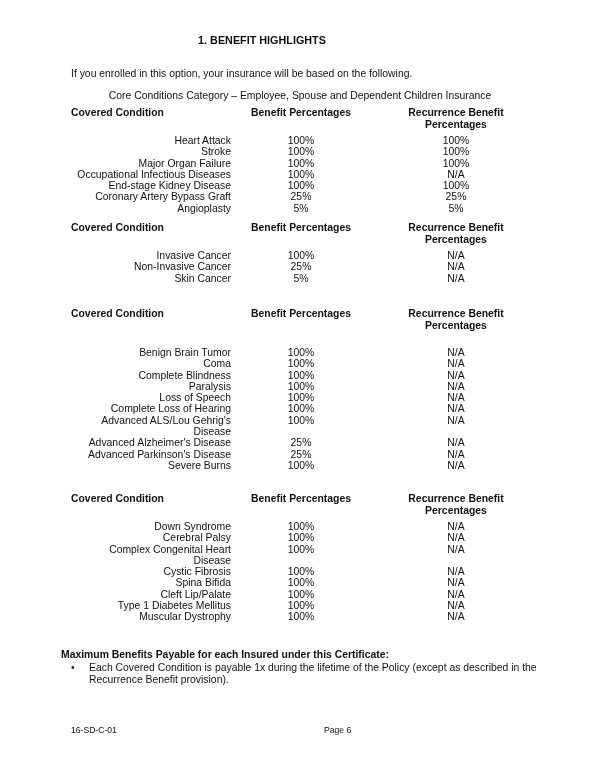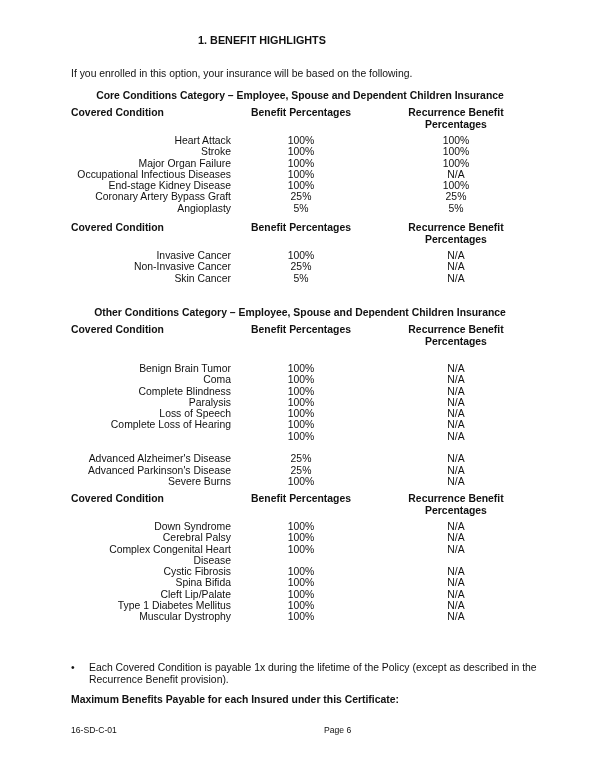--- a/index.html
+++ b/index.html
@@ -4,31 +4,31 @@
   <style>
     html, body { margin: 0; padding: 0; background: #ffffff; }
     body {
       width: 600px; height: 776px; position: relative; overflow: hidden;
       font-family: "Liberation Sans", sans-serif; color: #111; font-size: 10.4px;
     }
     .abs { position: absolute; }
     .title { top: 34px; left: 0; width: 524px; text-align: center; font-weight: bold; font-size: 10.8px; }
     .intro { top: 68px; left: 71px; font-size: 10.4px; }
     .section { position: absolute; left: 0; width: 600px; }
-    .sec-heading { text-align: center; font-weight: bold; font-size: 10.4px; height: 16px; line-height: 16px; }
+    .sec-heading { text-align: center; font-weight: normal; font-size: 10.4px; height: 16px; line-height: 16px; }
     .hdr { position: relative; height: 28px; font-weight: bold; margin-top: 3px; padding-left: 24px; }
     .hdr .c1 { position: absolute; left: 71px; top: 0; }
     .hdr .c2 { position: absolute; left: 226px; width: 150px; text-align: center; top: 0; }
     .hdr .c3 { position: absolute; left: 380px; width: 152px; text-align: center; top: 0; line-height: 11.5px; }
     .row { position: relative; height: 11.3px; line-height: 11.3px; }
     .row.tall { height: 22.6px; }
     .row .c1 { position: absolute; left: 71px; width: 160px; top: 0; text-align: right; }
     .row .c2 { position: absolute; left: 226px; width: 150px; text-align: center; top: 0; }
     .row .c3 { position: absolute; left: 380px; width: 152px; text-align: center; top: 0; }
-    .maxhead { top: 649px; left: 71px; font-weight: bold; margin-top: 45px; }
+    .maxhead { top: 649px; left: 61px; font-weight: bold; }
     .bullet { top: 662px; left: 71px; width: 470px; }
     .bullet .dot { position: absolute; left: 0; top: 0; }
     .bullet .txt { position: absolute; left: 18px; top: 0; width: 450px; line-height: 11.5px; }
     .footer-left { top: 725px; left: 71px; font-size: 8.6px; }
     .footer-center { top: 725px; left: 284px; font-size: 8.6px; margin-left: 40px; }
   </style>
 </head>
 <body>
 
 <div class="abs title">1. BENEFIT HIGHLIGHTS</div>
@@ -99,21 +99,20 @@
       </div>
       <div class="row">
         <span class="c1">Skin Cancer</span>
         <span class="c2">5%</span>
         <span class="c3">N/A</span>
       </div>
     </div>
 </div>
 
 <div class="section" style="top:305px;">
-  <div class="sec-heading">Other Conditions Category – Employee, Spouse and Dependent Children Insurance</div>
   <div class="hdr" style="height:39px;">
     <span class="c1">Covered Condition</span>
     <span class="c2">Benefit Percentages</span>
     <span class="c3">Recurrence Benefit Percentages</span>
   </div>
   <div class="rows">
       <div class="row">
         <span class="c1">Benign Brain Tumor</span>
         <span class="c2">100%</span>
         <span class="c3">N/A</span>
@@ -137,20 +136,21 @@
         <span class="c1">Loss of Speech</span>
         <span class="c2">100%</span>
         <span class="c3">N/A</span>
       </div>
       <div class="row">
         <span class="c1">Complete Loss of Hearing</span>
         <span class="c2">100%</span>
         <span class="c3">N/A</span>
       </div>
       <div class="row tall">
+        <span class="c1">Advanced ALS/Lou Gehrig's Disease</span>
         <span class="c2">100%</span>
         <span class="c3">N/A</span>
       </div>
       <div class="row">
         <span class="c1">Advanced Alzheimer's Disease</span>
         <span class="c2">25%</span>
         <span class="c3">N/A</span>
       </div>
       <div class="row">
         <span class="c1">Advanced Parkinson's Disease</span>

